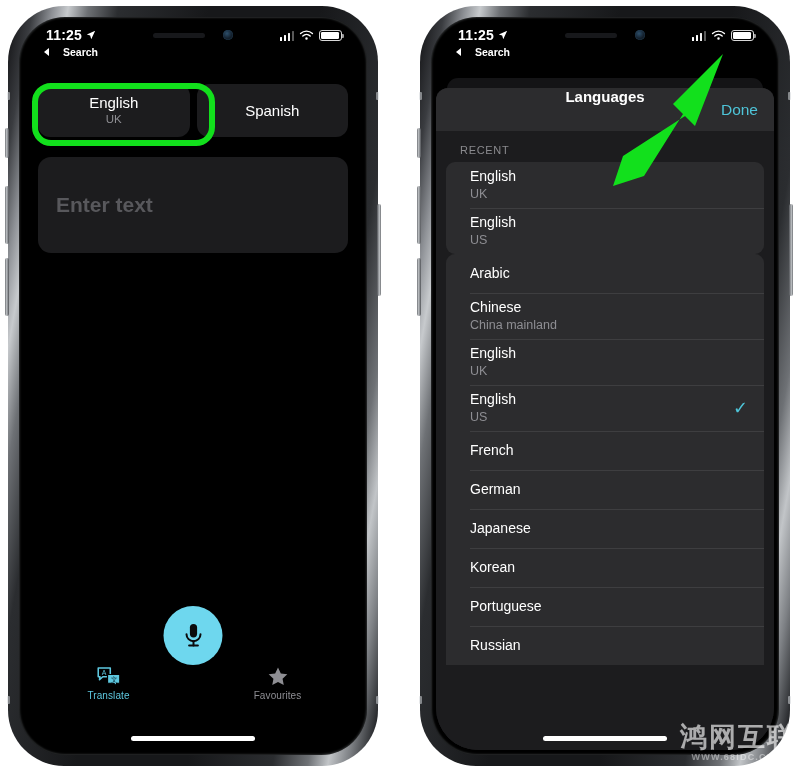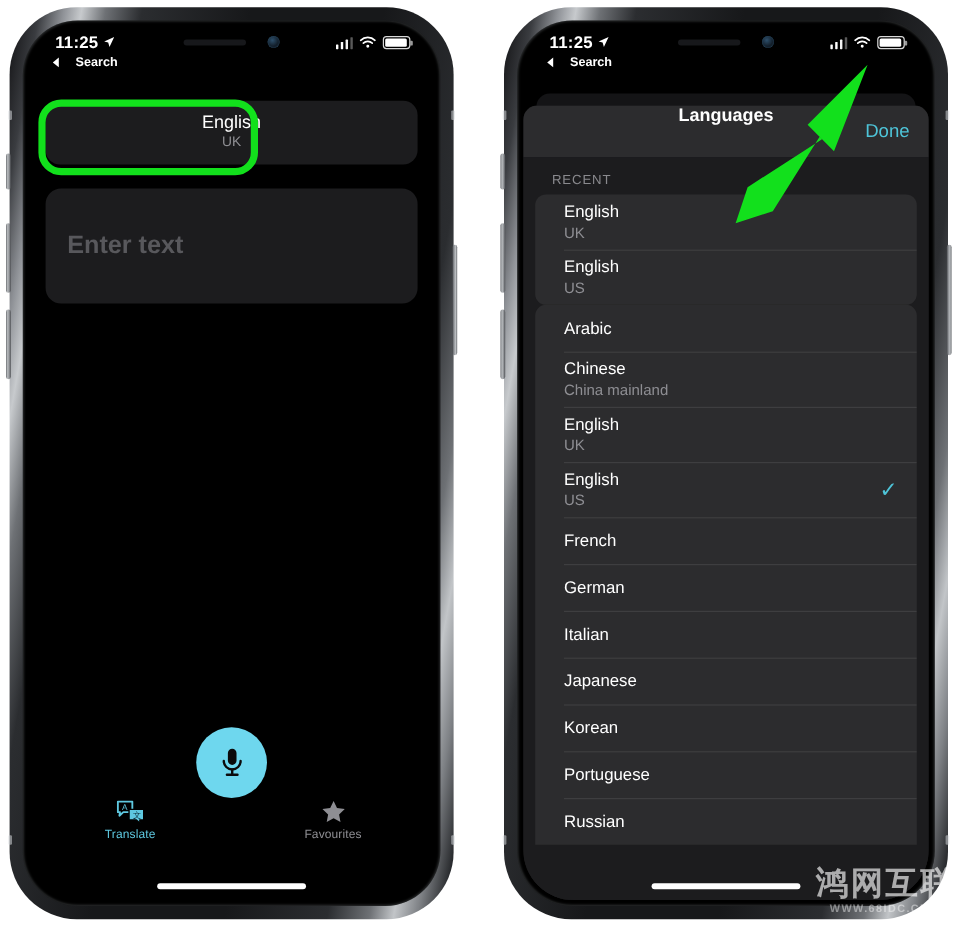--- a/index.html
+++ b/index.html
@@ -282,20 +282,23 @@
                   <i></i>
                 </span>
             </div>
           </div>
 
           <div class="segmented">
             <div class="seg-tab">
               <span class="seg-title">English</span>
               <span class="seg-sub">UK</span>
             </div>
+            <div class="seg-tab">
+              <span class="seg-title">Spanish</span>
+            </div>
           </div>
           <div class="highlight-box"></div>
 
           <div class="textfield">
             <span class="placeholder">Enter text</span>
           </div>
 
           <div class="mic-button">
             <svg width="24" height="30" viewBox="0 0 24 30">
               <rect x="8.4" y="3" width="7.2" height="13.4" rx="3.6" fill="#0b0b0c"></rect>
@@ -434,25 +437,20 @@
                     <span class="row-title">French</span>
                   </div>
                 </div>
                 <div class="row">
                   <div class="row-texts">
                     <span class="row-title">German</span>
                   </div>
                 </div>
                 <div class="row">
                   <div class="row-texts">
-                    <span class="row-title">Italian</span>
-                  </div>
-                </div>
-                <div class="row">
-                  <div class="row-texts">
                     <span class="row-title">Japanese</span>
                   </div>
                 </div>
                 <div class="row">
                   <div class="row-texts">
                     <span class="row-title">Korean</span>
                   </div>
                 </div>
                 <div class="row">
                   <div class="row-texts">

